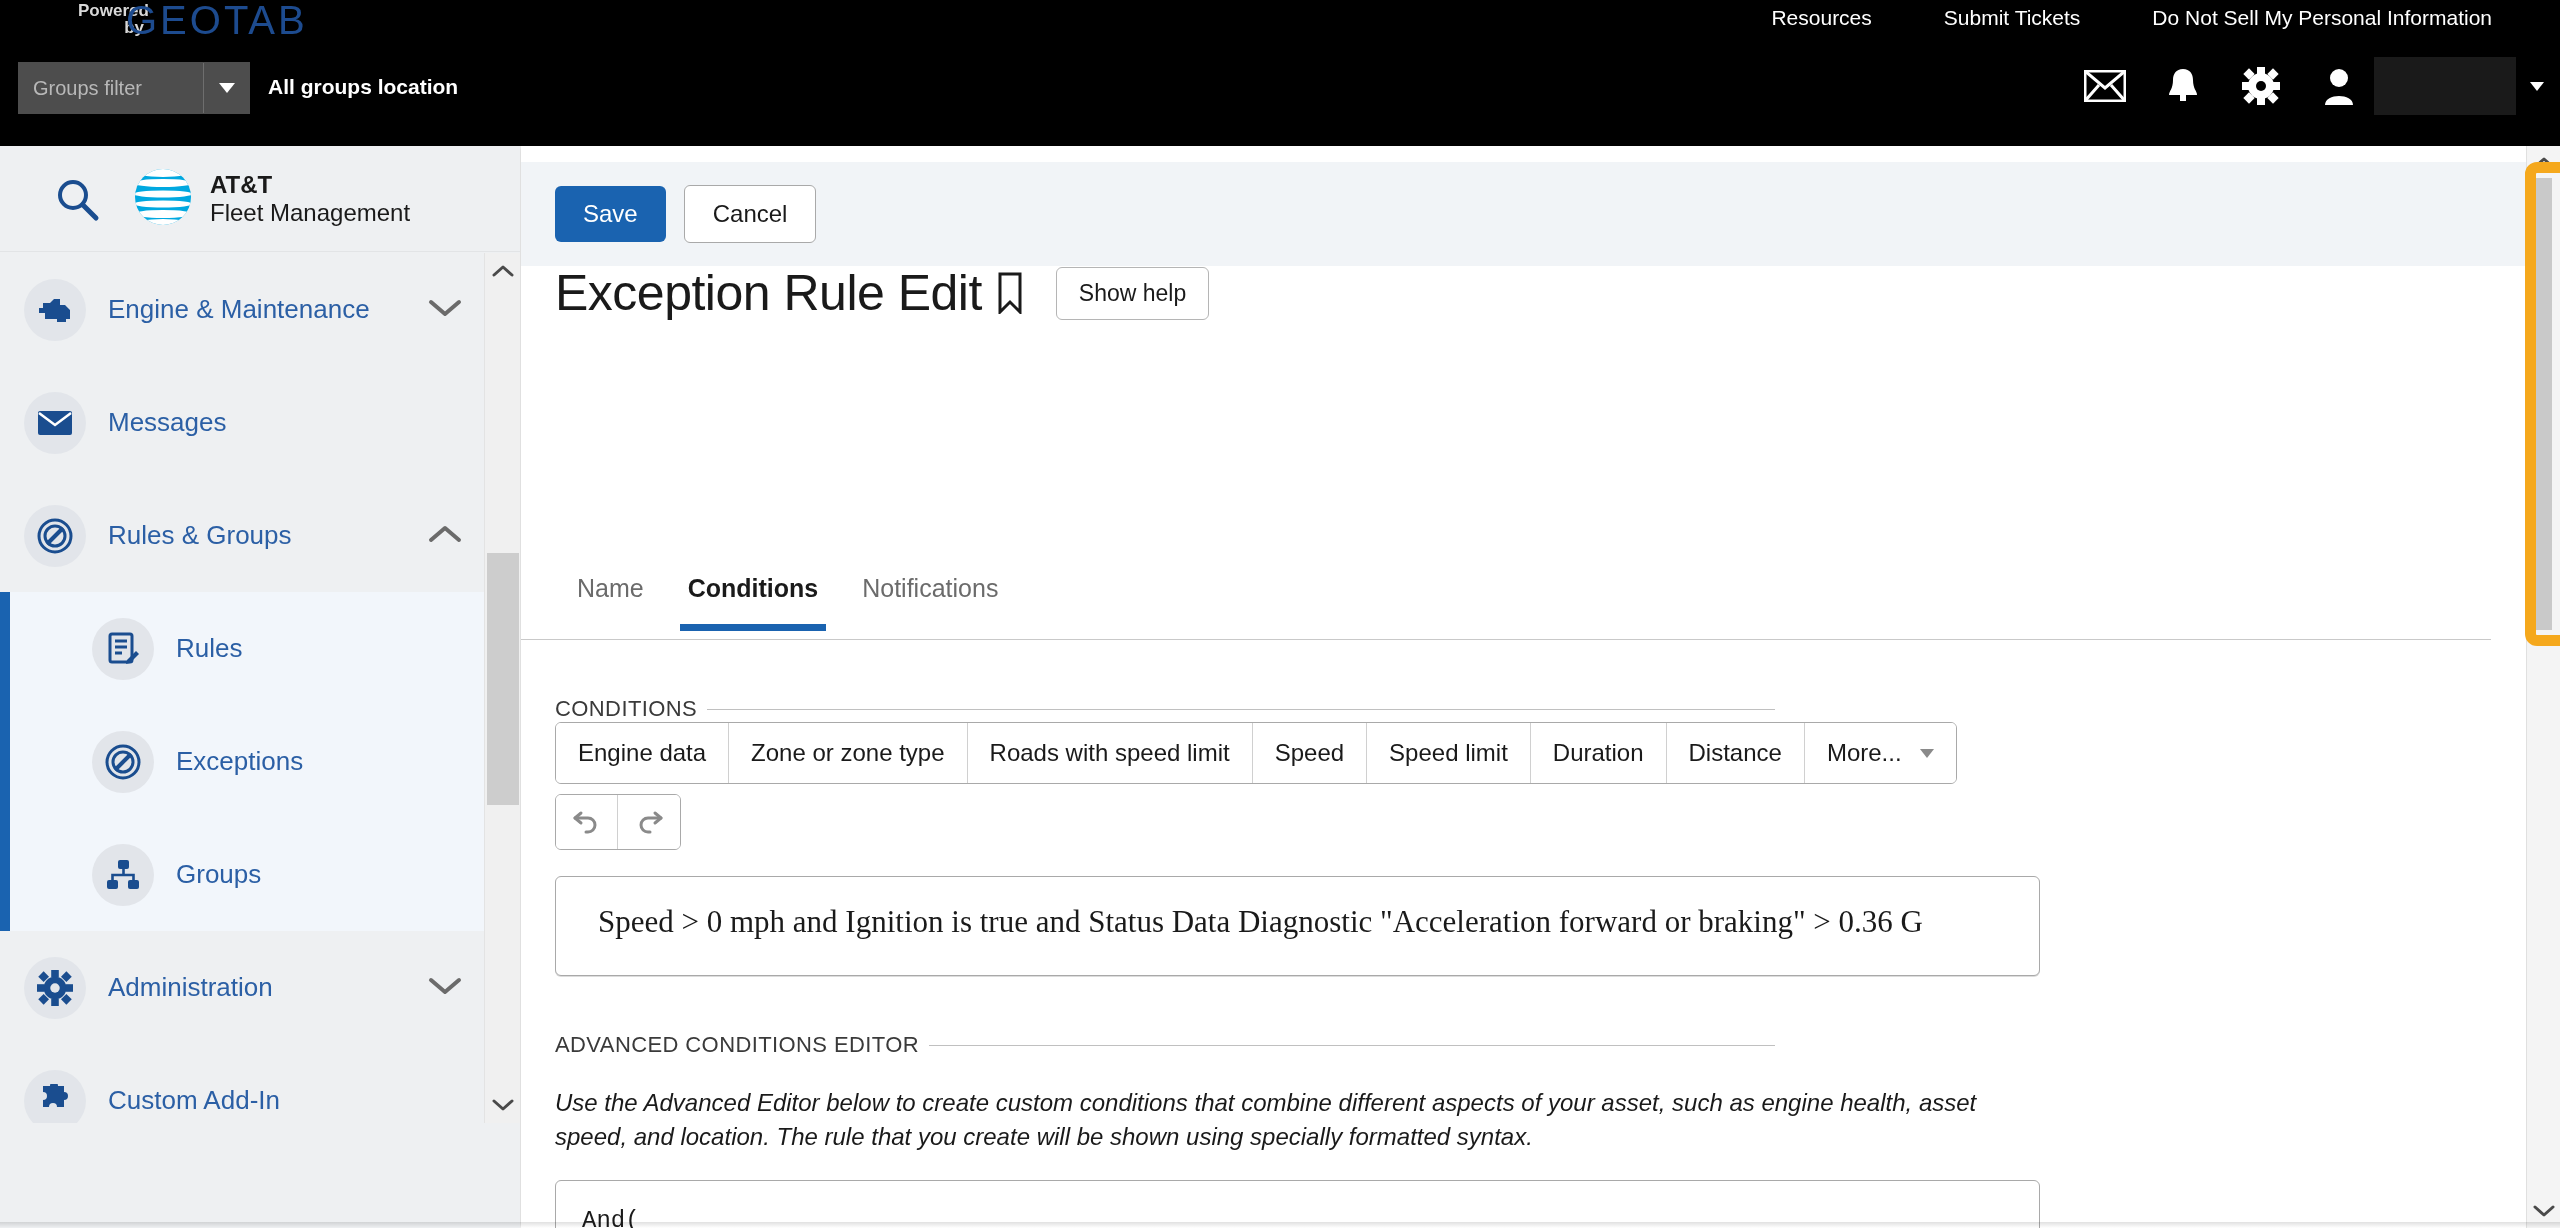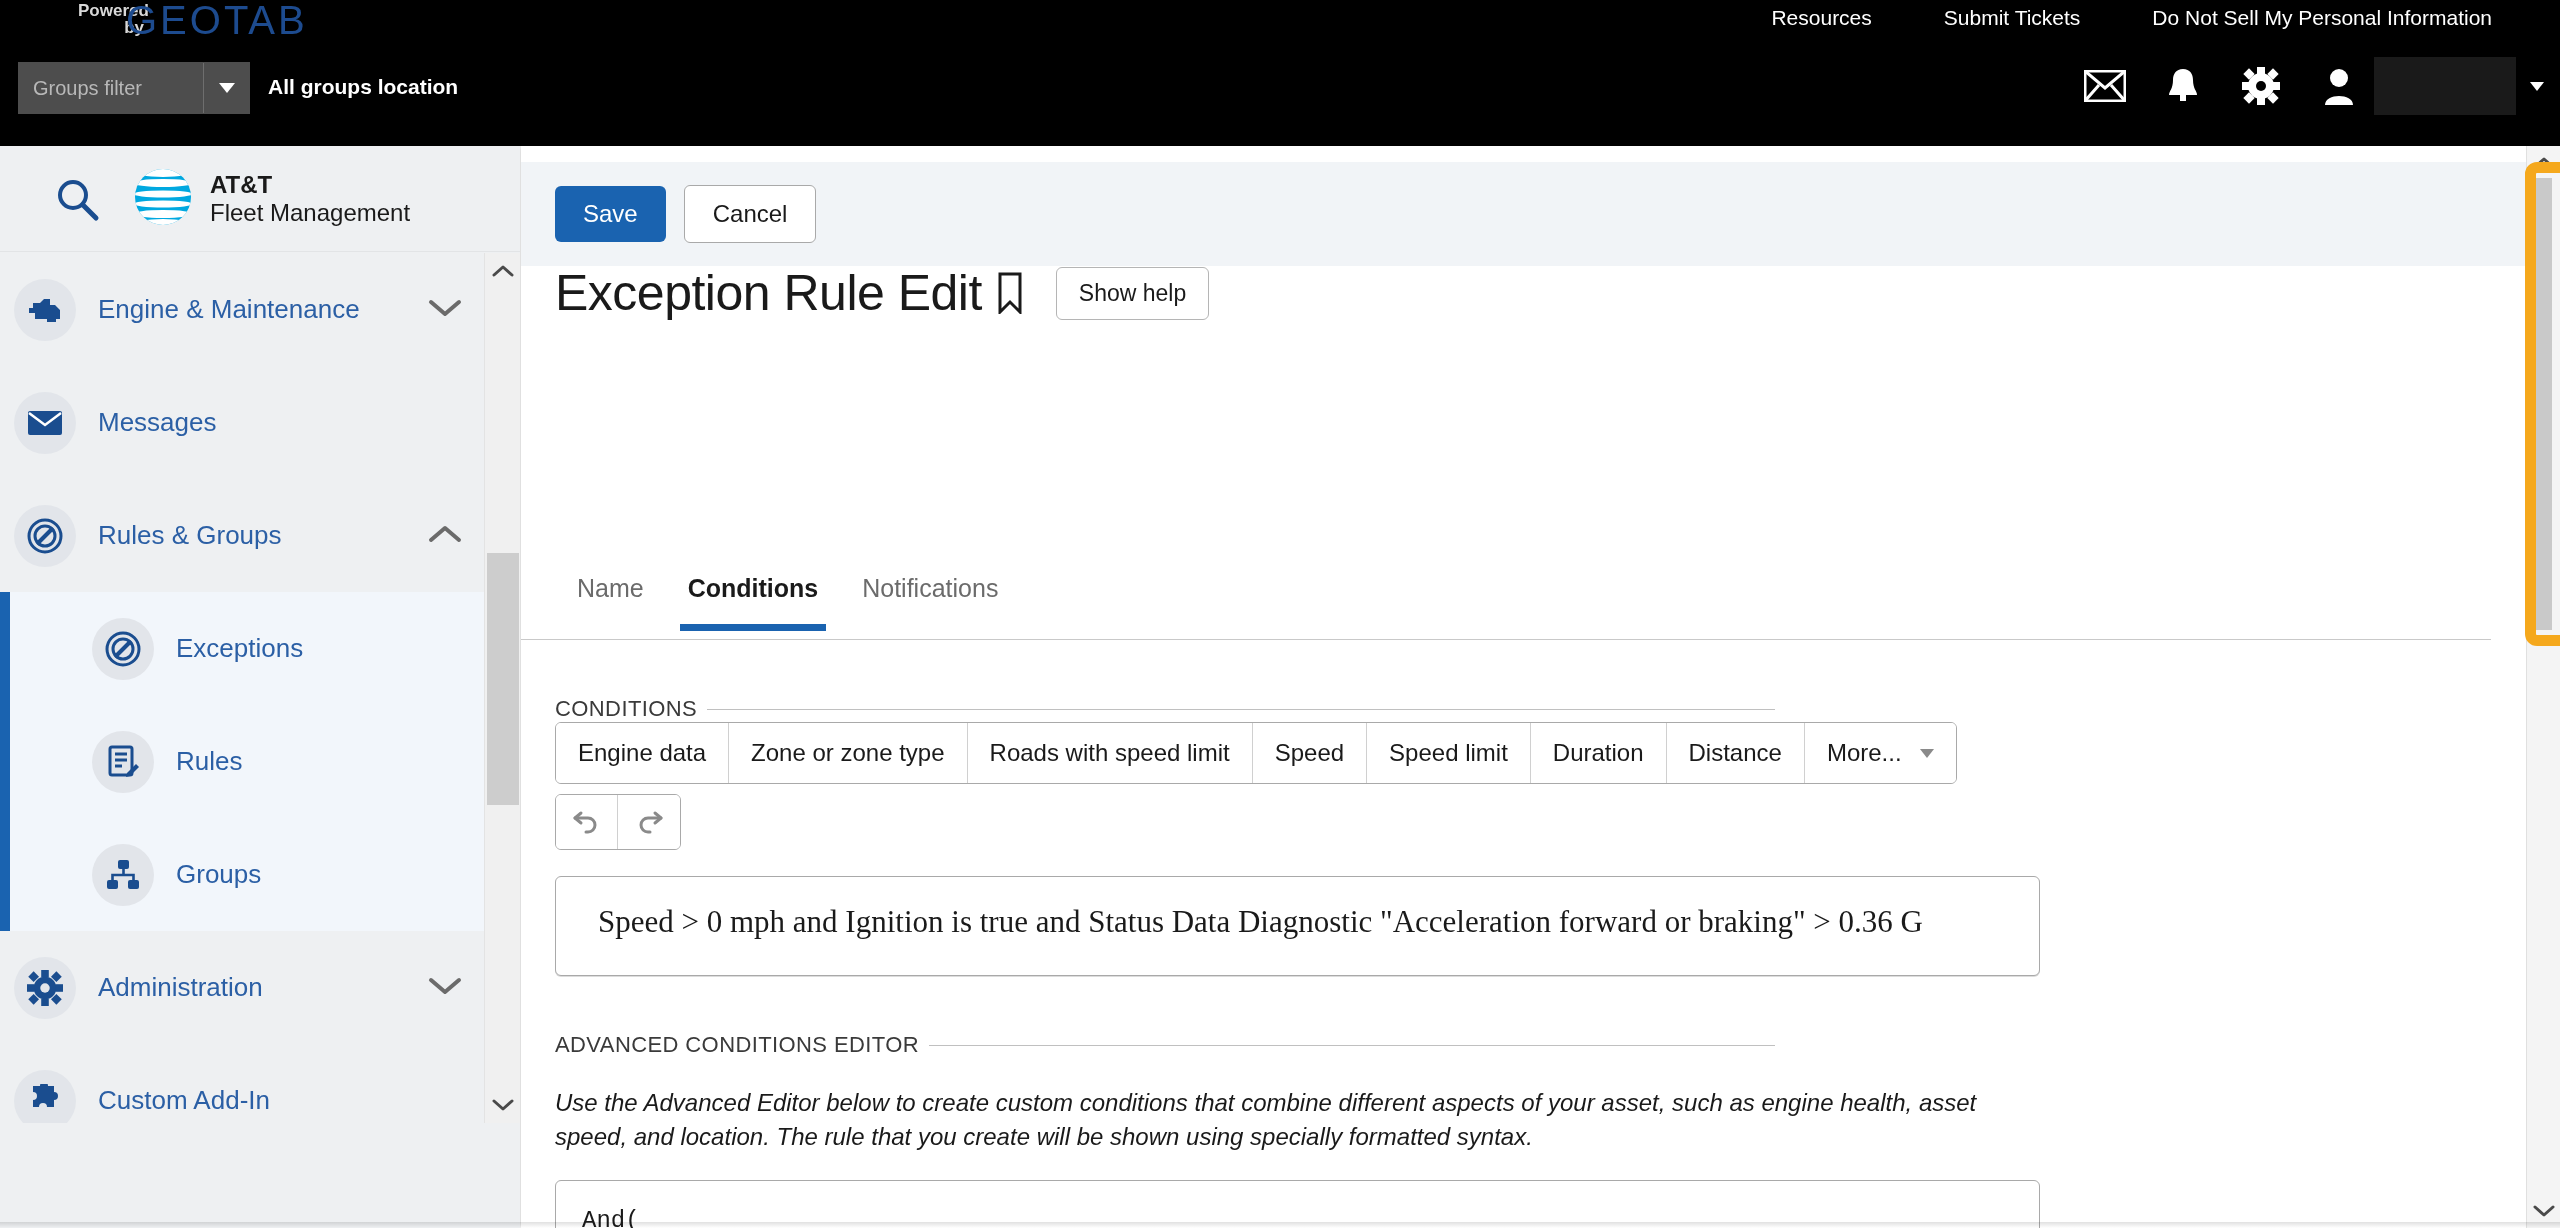--- a/index.html
+++ b/index.html
@@ -98,21 +98,21 @@
     font-weight: bold;
   }
   .att-text .l2 { font-weight: normal; }
 
   .sb-scroll {
     position: absolute; left: 0; top: 107px; width: 520px; height: 870px;
     overflow: hidden;
   }
   .sb-item {
     position: relative; height: 113px; display: flex; align-items: center;
-    padding-left: 14px; cursor: pointer;
+    padding-left: 24px; cursor: pointer;
   }
   .sb-item.sub { padding-left: 82px; }
   .sb-group-open { background: #eef0f2; }
   .sb-sub-wrap { background: #f2f6fb; border-left: 10px solid #1a63b0; }
   .sb-icon-circle {
     width: 62px; height: 62px; border-radius: 50%;
     background: #e2e5ea; display: flex; align-items: center;
     justify-content: center; flex: 0 0 auto;
   }
   .sb-label {
@@ -425,39 +425,39 @@
       <span class="sb-chev">
         <svg width="34" height="20" viewBox="0 0 34 20">
             <path d="M3 16 L17 4 L31 16" fill="none" stroke="#6b6b6b" stroke-width="4" stroke-linecap="round" stroke-linejoin="round"></path>
           </svg>
       </span>
     </div>
 
     <div class="sb-sub-wrap">
       <div class="sb-item sub">
         <span class="sb-icon-circle">
-          <svg width="38" height="38" viewBox="0 0 38 38" aria-hidden="true">
-            <circle cx="19" cy="19" r="16" fill="none" stroke="#1a4d8f" stroke-width="3"></circle>
-            <circle cx="19" cy="19" r="10" fill="none" stroke="#1a4d8f" stroke-width="3"></circle>
-            <line x1="11" y1="27" x2="27" y2="11" stroke="#1a4d8f" stroke-width="4"></line>
-          </svg>
-        </span>
-        <span class="sb-label">Exceptions</span>
-      </div>
-      <div class="sb-item sub">
-        <span class="sb-icon-circle">
           <svg width="34" height="34" viewBox="0 0 34 34" aria-hidden="true">
             <rect x="4" y="2" width="22" height="28" rx="2" fill="none" stroke="#1a4d8f" stroke-width="3"></rect>
             <line x1="9" y1="9" x2="21" y2="9" stroke="#1a4d8f" stroke-width="3"></line>
             <line x1="9" y1="15" x2="21" y2="15" stroke="#1a4d8f" stroke-width="3"></line>
             <line x1="9" y1="21" x2="16" y2="21" stroke="#1a4d8f" stroke-width="3"></line>
             <path d="M21 28 L30 19 L33 22 L24 31 L20 32 Z" fill="#1a4d8f"></path>
           </svg>
         </span>
         <span class="sb-label">Rules</span>
+      </div>
+      <div class="sb-item sub">
+        <span class="sb-icon-circle">
+          <svg width="38" height="38" viewBox="0 0 38 38" aria-hidden="true">
+            <circle cx="19" cy="19" r="16" fill="none" stroke="#1a4d8f" stroke-width="3"></circle>
+            <circle cx="19" cy="19" r="10" fill="none" stroke="#1a4d8f" stroke-width="3"></circle>
+            <line x1="11" y1="27" x2="27" y2="11" stroke="#1a4d8f" stroke-width="4"></line>
+          </svg>
+        </span>
+        <span class="sb-label">Exceptions</span>
       </div>
       <div class="sb-item sub">
         <span class="sb-icon-circle">
           <svg width="34" height="32" viewBox="0 0 34 32" aria-hidden="true">
             <rect x="12" y="1" width="11" height="9" rx="2" fill="#1a4d8f"></rect>
             <rect x="1" y="21" width="11" height="9" rx="2" fill="#1a4d8f"></rect>
             <rect x="22" y="21" width="11" height="9" rx="2" fill="#1a4d8f"></rect>
             <path d="M17.5 10 v6 M6.5 21 v-5 h21 v5" fill="none" stroke="#1a4d8f" stroke-width="2.6"></path>
           </svg>
         </span>

